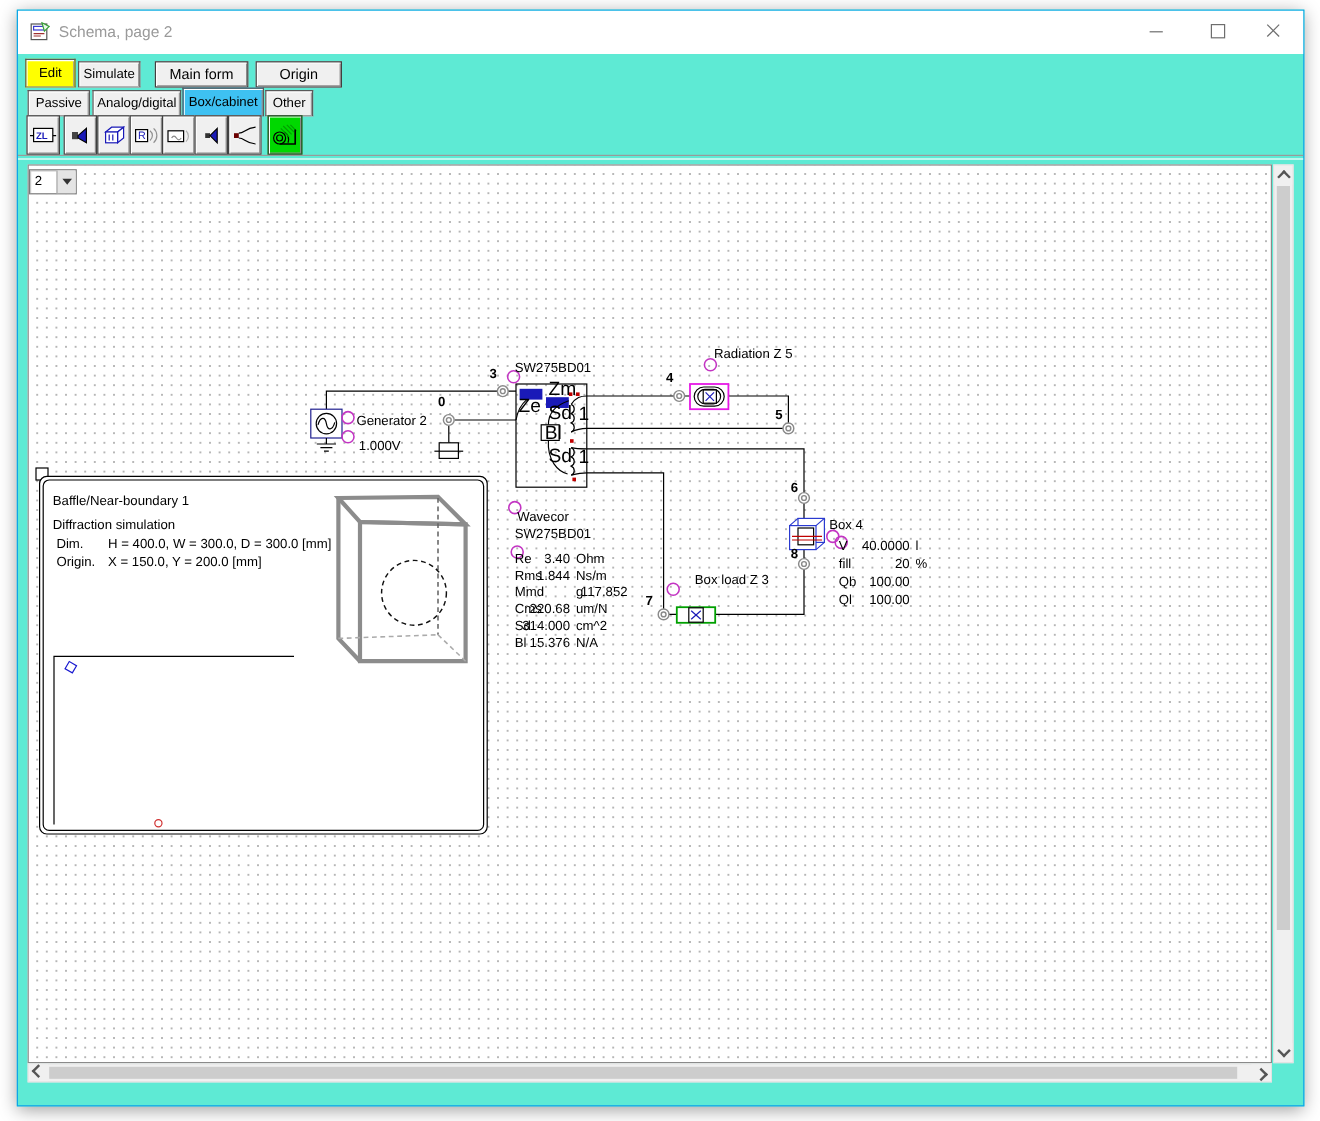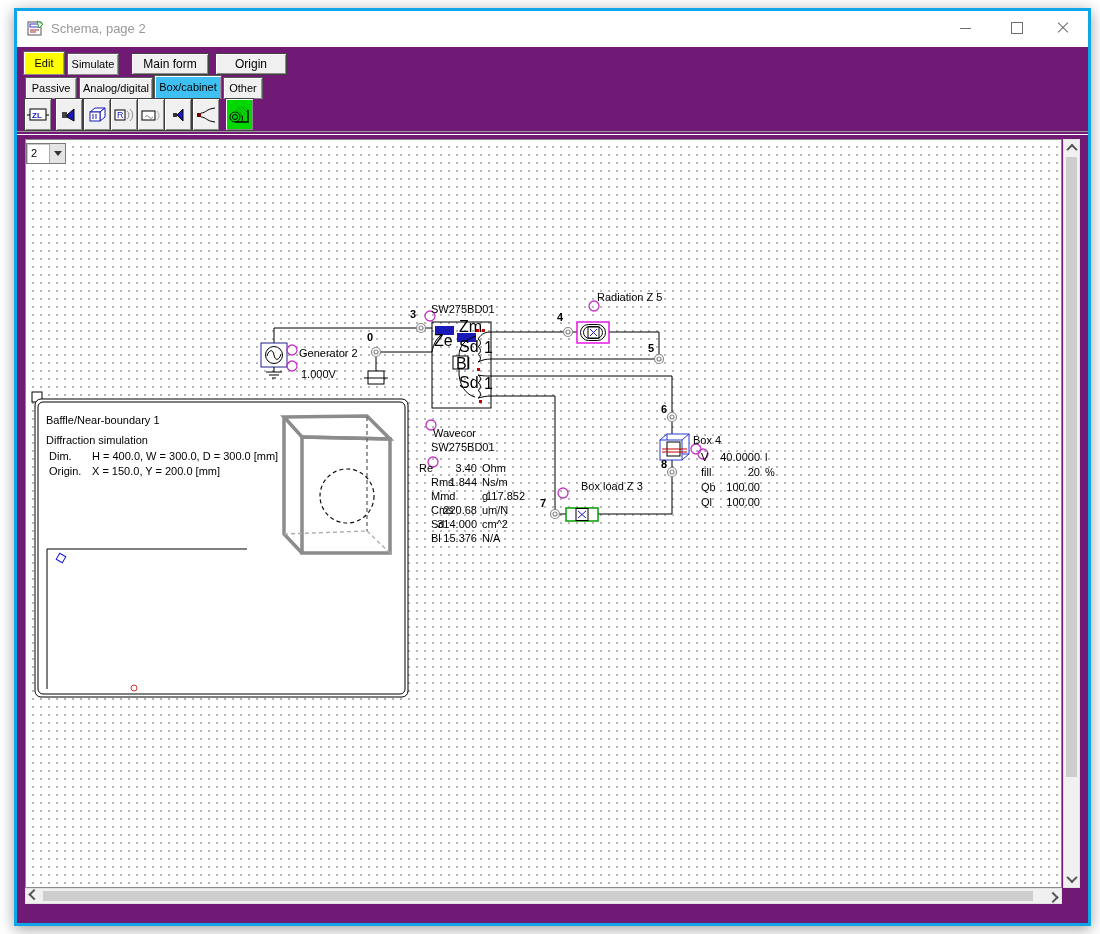--- a/index.html
+++ b/index.html
@@ -1,18 +1,18 @@
 <!DOCTYPE html>
 <html><head>
 <meta charset="utf-8">
 <style>
   html,body{margin:0;padding:0;width:1100px;height:934px;background:#ffffff;overflow:hidden;
     font-family:"Liberation Sans",sans-serif;}
-  .window{position:absolute;left:14px;top:8px;width:1071px;height:912px;background:#701a75;
-    border:3px solid #0ea5e9;box-shadow:0 3px 14px rgba(0,0,0,.38);}
+  .window{position:absolute;left:14px;top:8px;width:1071px;height:912px;background:#5eead4;
+    border:1px solid #0ea5e9;box-shadow:0 3px 14px rgba(0,0,0,.38);}
   
   .titlebar{position:absolute;left:0;top:0;width:100%;height:36px;background:#ffffff;}
   .titletext{position:absolute;left:34px;top:10px;font-size:13px;color:#9a9a9a;white-space:nowrap;}
   .appicon{position:absolute;left:10px;top:9px;width:18px;height:18px;}
   .winbtn{position:absolute;top:2px;width:44px;height:30px;display:flex;align-items:center;justify-content:center;}
   .glyph-min{width:11px;height:0;border-top:1px solid #6e6e6e;}
   .glyph-max{width:10px;height:10px;border:1px solid #6e6e6e;}
   .glyph-close{position:relative;width:12px;height:12px;}
   .glyph-close:before,.glyph-close:after{content:"";position:absolute;left:-1px;top:5px;width:14px;height:0;
     border-top:1px solid #6e6e6e;}
@@ -322,21 +322,21 @@
     <div class="ct" style="left:739px;top:326px;">%</div>
     <div class="ct" style="left:675px;top:341px;">Qb</div>
     <div class="ct vright" style="left:686px;top:341px;width:48px;">100.00</div>
     <div class="ct" style="left:675px;top:356px;">Ql</div>
     <div class="ct vright" style="left:686px;top:356px;width:48px;">100.00</div>
 
     <div class="ct" style="left:555px;top:340px;">Box load Z 3</div>
 
     <div class="ct" style="left:407px;top:287px;">Wavecor</div>
     <div class="ct" style="left:405px;top:301px;">SW275BD01</div>
-    <div class="ct" style="left:393px;top:322px;">Re</div>
+    <div class="ct" style="left:405px;top:322px;">Re</div>
     <div class="ct vright" style="left:407px;top:322px;width:44px;">3.40</div>
     <div class="ct" style="left:456px;top:322px;">Ohm</div>
     <div class="ct" style="left:405px;top:336px;">Rms</div>
     <div class="ct vright" style="left:407px;top:336px;width:44px;">1.844</div>
     <div class="ct" style="left:456px;top:336px;">Ns/m</div>
     <div class="ct" style="left:405px;top:350px;">Mmd</div>
     <div class="ct vright" style="left:407px;top:350px;width:44px;padding-left:48px;">117.852</div>
     <div class="ct" style="left:456px;top:350px;">g</div>
     <div class="ct" style="left:405px;top:364px;">Cms</div>
     <div class="ct vright" style="left:407px;top:364px;width:44px;">220.68</div>

